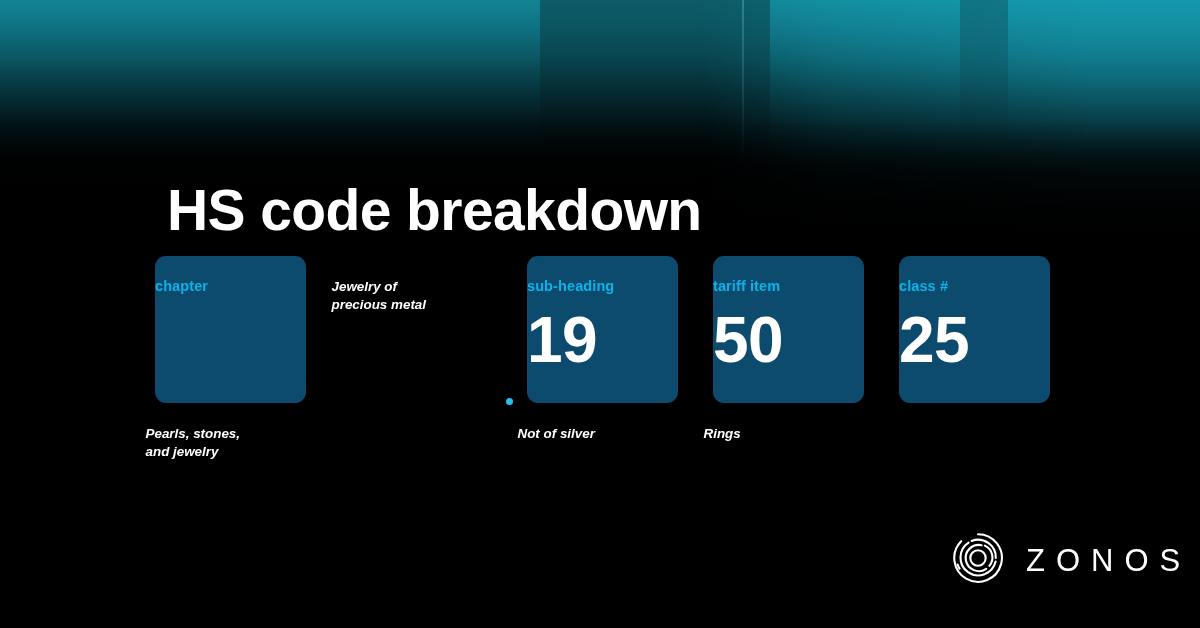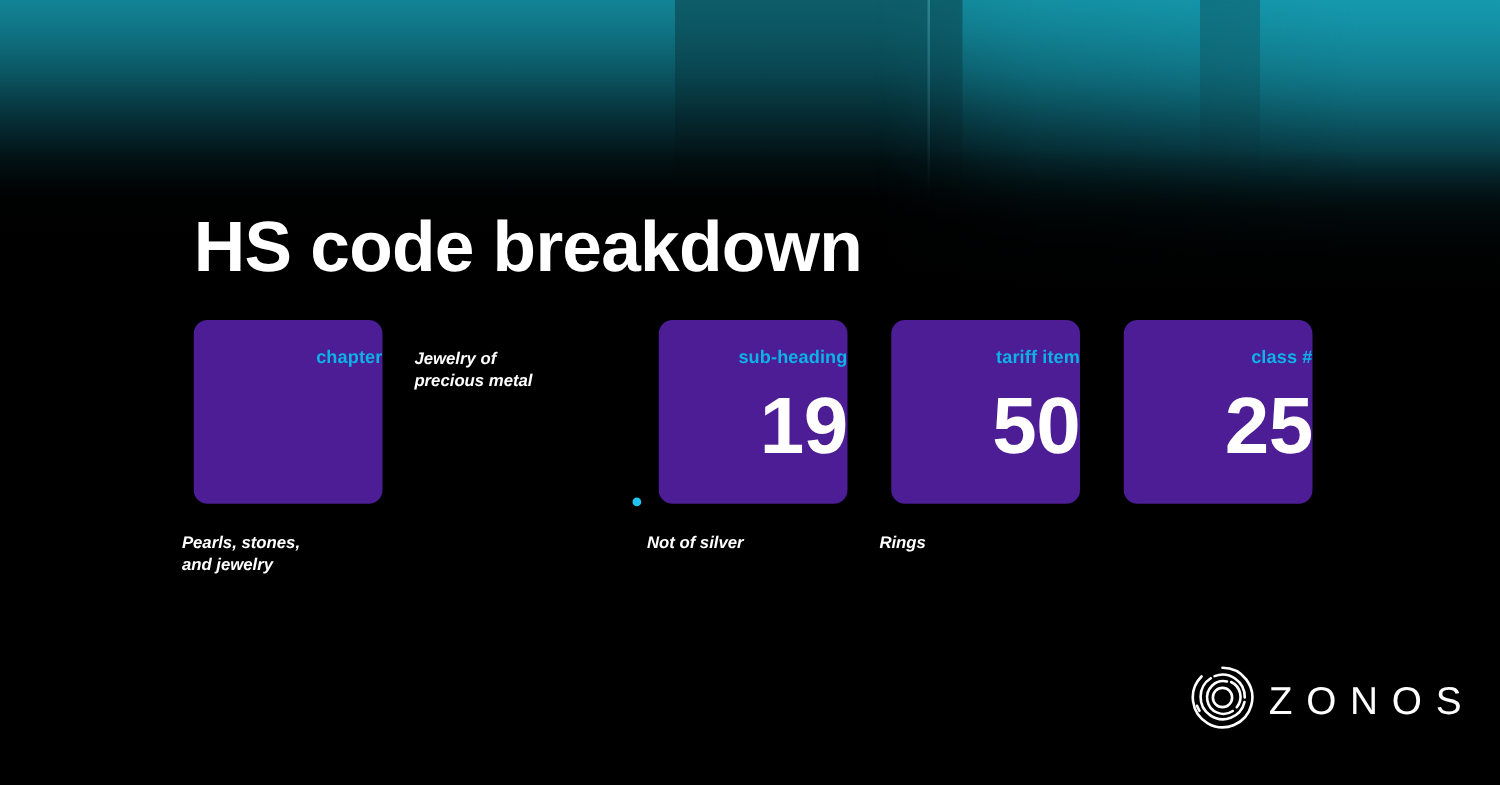--- a/index.html
+++ b/index.html
@@ -74,21 +74,21 @@
     left: 0; top: 120px;
     width: 1200px; height: 120px;
     background: linear-gradient(to bottom, rgba(0,0,0,0) 0%, rgba(0,0,0,0.55) 45%, #000 100%);
   }
 
   
   .title {
     position: absolute;
     left: 155px;
     top: 166px;
-    margin: 0;
+    margin: 12px;
     font-size: 57px;
     font-weight: bold;
     color: #ffffff;
     letter-spacing: -0.6px;
     line-height: 64px;
     white-space: nowrap;
   }
 
   
   .cards {
@@ -100,25 +100,25 @@
   }
   .card-col {
     width: 151px;
     display: flex;
     flex-direction: column;
     align-items: center;
   }
   .card {
     width: 151px;
     height: 147px;
-    background: #4c1d95;
+    background: #0c4a6e;
     border-radius: 11px;
     display: flex;
     flex-direction: column;
-    align-items: flex-end;
+    align-items: flex-start;
     box-sizing: border-box;
     padding-top: 22px;
   }
   .card-label {
     font-size: 14.5px;
     font-weight: bold;
     color: #0cb2e8;
     letter-spacing: 0.1px;
     line-height: 17px;
   }
@@ -153,21 +153,21 @@
     background: #22c3f0;
   }
 
   
   .logo {
     position: absolute;
     left: 951px;
     top: 531px;
     display: flex;
     align-items: center;
-    gap: 10px;
+    gap: 21px;
   }
   .logo-mark { display: block; }
   .logo-word {
     font-size: 31px;
     font-weight: normal;
     color: #ffffff;
     letter-spacing: 11px;
     line-height: 33px;
   }
 </style>

